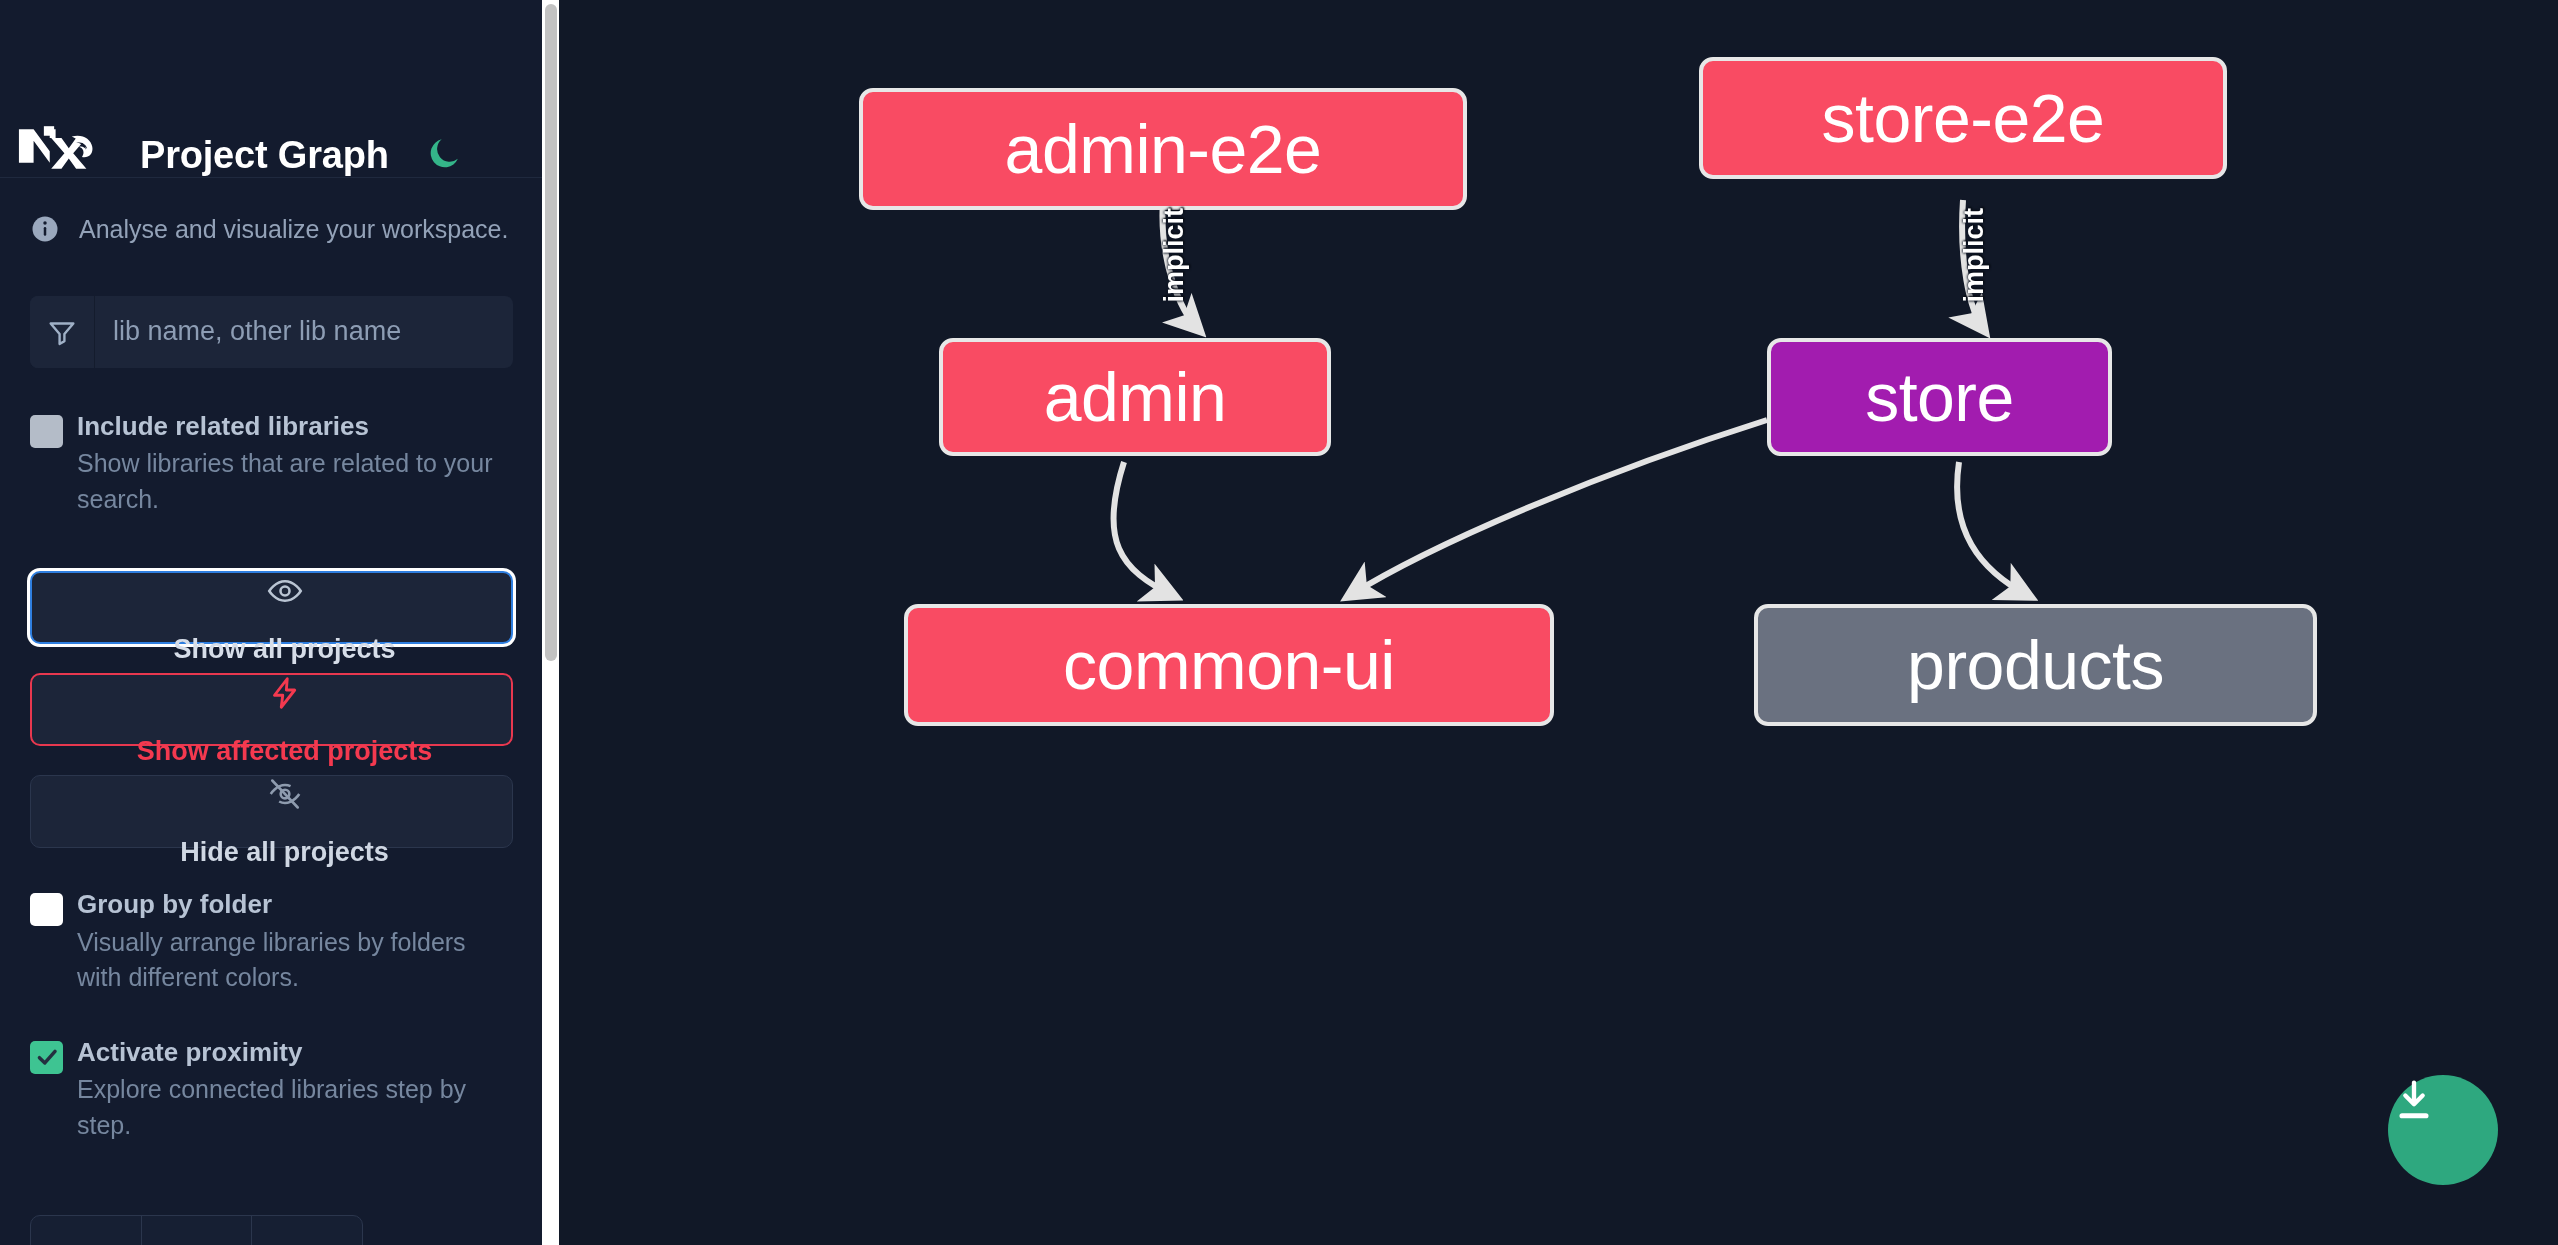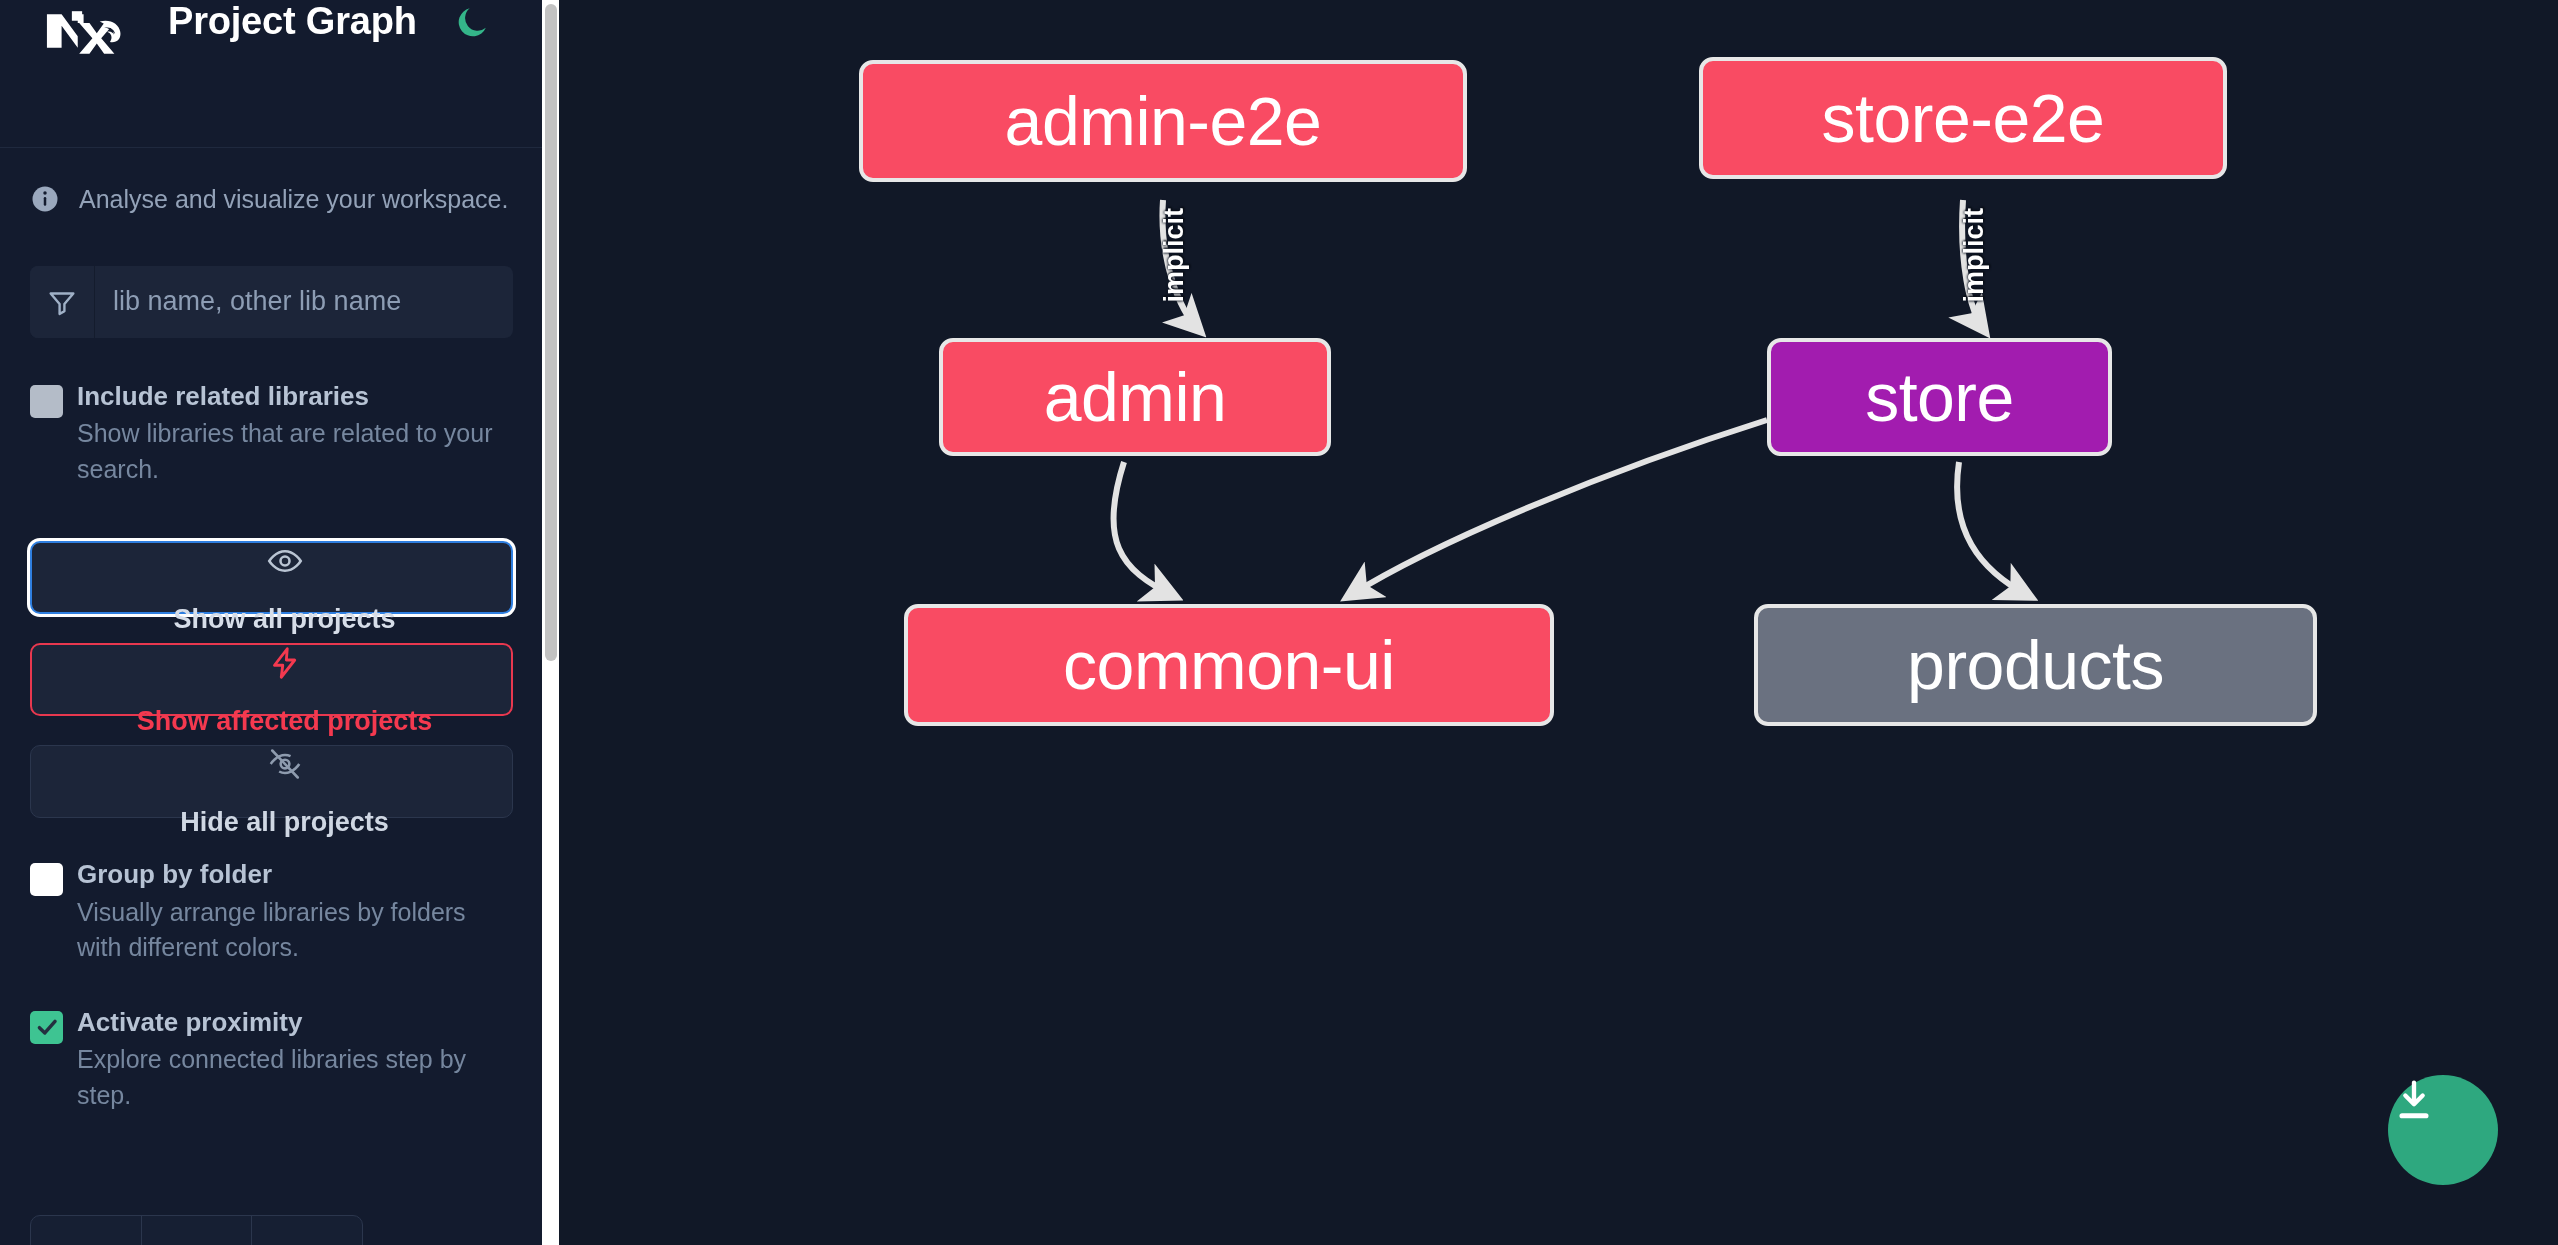--- a/index.html
+++ b/index.html
@@ -24,24 +24,24 @@
     position: relative;
     flex: 0 0 559px;
     overflow: hidden;
   }
   .sidebar-inner {
     width: 543px;
     height: 100%;
   }
 
   .sb-header {
-    height: 148px;
-    display: flex;
-    align-items: flex-start;
-    padding: 0 0 0 44px;
+    height: 178px;
+    display: flex;
+    align-items: flex-end;
+    padding: 0 0 0 16px;
     border-bottom: 1px solid #1f293e;
   }
   .nx-logo { width: 88px; height: 62px; flex: 0 0 88px; }
   .app-title {
     color: #ffffff;
     font-size: 38px;
     font-weight: 700;
     letter-spacing: -0.2px;
     margin-left: 36px;
     white-space: nowrap;
@@ -379,21 +379,21 @@
 
       <path d="M1404 200 C 1400 260, 1410 310, 1425 330" fill="none" stroke="#e3e3e3" stroke-width="6" marker-end="url(#arrow)"></path>
 
       <path d="M565 462 C 540 540, 560 570, 615 596" fill="none" stroke="#e3e3e3" stroke-width="6" marker-end="url(#arrow)"></path>
 
       <path d="M1208 420 C 1050 470, 880 540, 790 596" fill="none" stroke="#e3e3e3" stroke-width="6" marker-end="url(#arrow)"></path>
 
       <path d="M1400 462 C 1390 530, 1420 570, 1470 596" fill="none" stroke="#e3e3e3" stroke-width="6" marker-end="url(#arrow)"></path>
     </svg>
 
-    <div class="node" style="left:300px; top:60px; width:608px; height:122px; background:#F94B63;">
+    <div class="node" style="left:300px; top:88px; width:608px; height:122px; background:#F94B63;">
       <span>admin-e2e</span>
     </div>
     <div class="node" style="left:1140px; top:57px; width:528px; height:122px; background:#F94B63;">
       <span>store-e2e</span>
     </div>
     <div class="node" style="left:380px; top:338px; width:392px; height:118px; background:#F94B63;">
       <span>admin</span>
     </div>
     <div class="node" style="left:1208px; top:338px; width:345px; height:118px; background:#a21caf;">
       <span>store</span>

